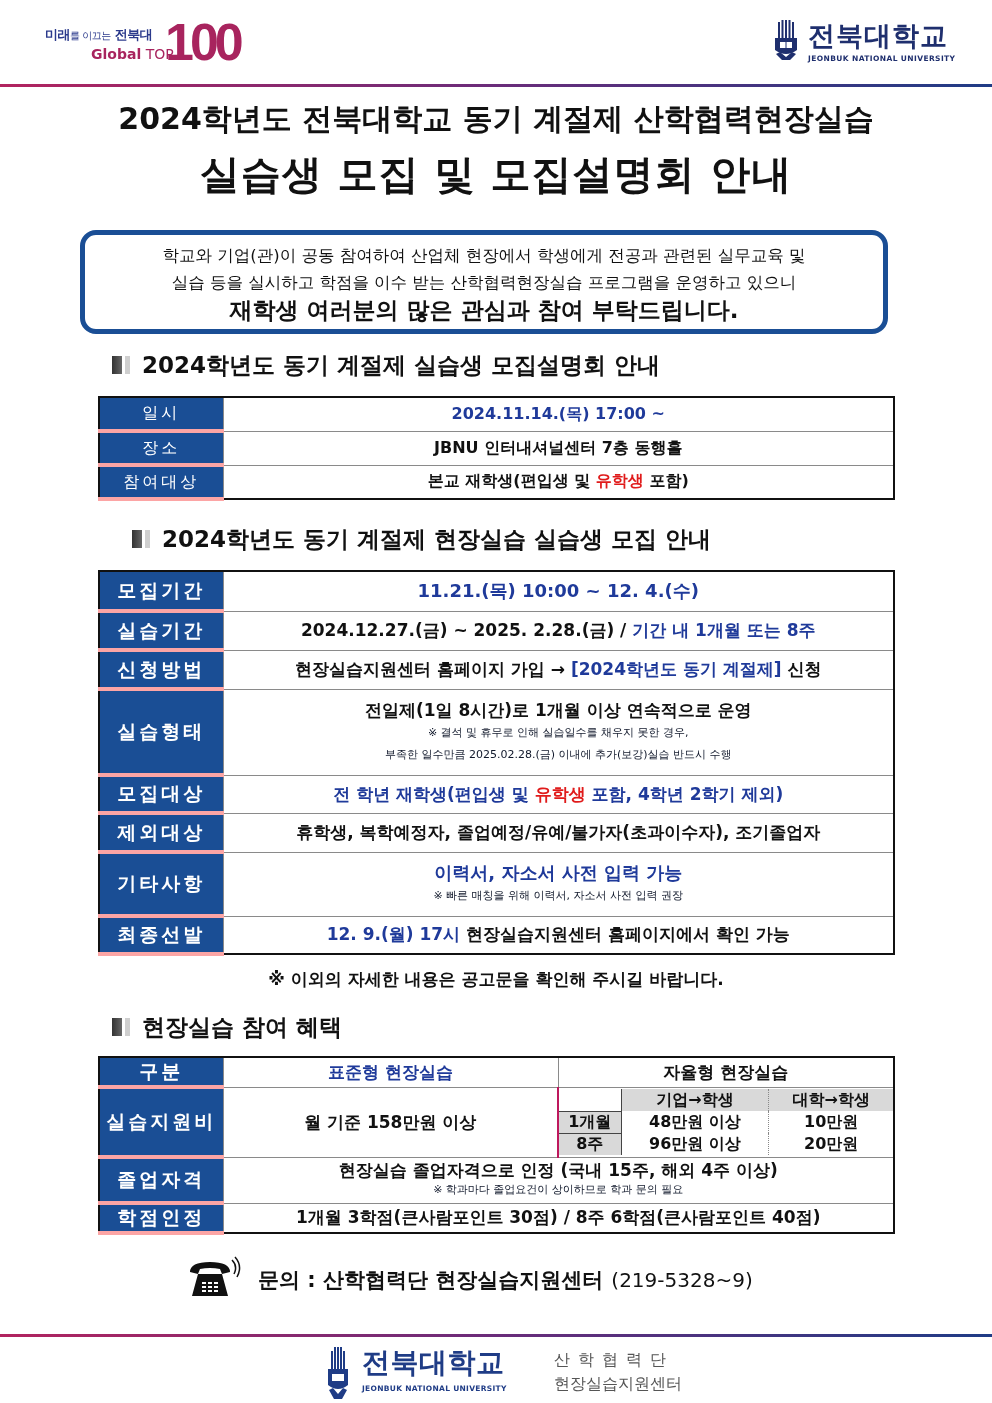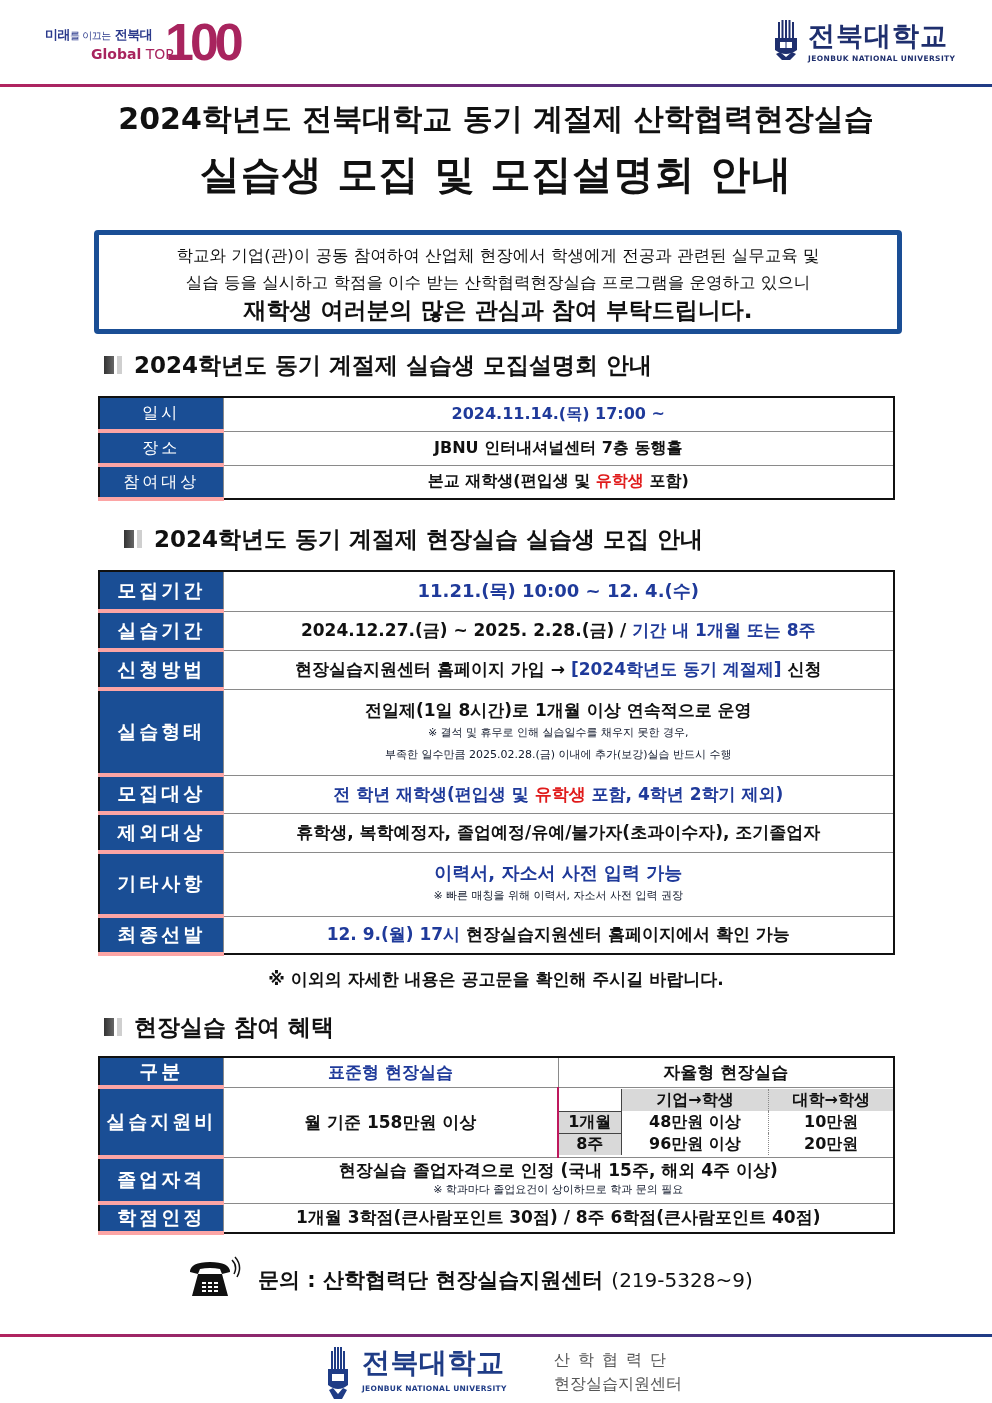--- a/index.html
+++ b/index.html
@@ -15,25 +15,25 @@
   .logo-right .emblem { position: absolute; left: 0; top: 0; width: 28px; height: 40px; }
   .logo-right .name { position: absolute; left: 36px; top: 0px; font-size: 27px; font-weight: bold; color: #1f2f6e; letter-spacing: 1px; white-space: nowrap; line-height: 32px; }
   .logo-right .eng { position: absolute; left: 36px; top: 34px; font-size: 7.5px; font-weight: bold; color: #1f2f6e; letter-spacing: 0.4px; white-space: nowrap; }
   .rule { position: absolute; left: 0; width: 992px; height: 3px; background: linear-gradient(90deg, #b2245f 0%, #6a2c7a 50%, #1f3c86 100%); }
   .rule.top { top: 84px; }
   .rule.bottom { top: 1334px; }
 
   .title1 { position: absolute; left: 0; top: 100px; width: 992px; text-align: center; font-size: 30px; font-weight: bold; letter-spacing: 0px; line-height: 38px; }
   .title2 { position: absolute; left: 0; top: 148px; width: 992px; text-align: center; font-size: 40px; font-weight: bold; line-height: 52px; letter-spacing: 1px; }
 
-  .intro { position: absolute; left: 94px; top: 230px; width: 808px; height: 104px; border: 5px solid #1a4e95; border-radius: 4px; text-align: center; padding-top: 7px; }
+  .intro { position: absolute; left: 80px; top: 230px; width: 808px; height: 104px; border: 5px solid #1a4e95; border-radius: 16px; text-align: center; padding-top: 7px; }
   .intro p { font-size: 16.5px; line-height: 27px; white-space: nowrap; }
   .intro p.strong { font-size: 23px; font-weight: bold; line-height: 28px; }
 
-  .sec-title { position: absolute; left: 104px; font-size: 23px; font-weight: bold; white-space: nowrap; line-height: 30px; }
+  .sec-title { position: absolute; left: 112px; font-size: 23px; font-weight: bold; white-space: nowrap; line-height: 30px; }
   .sec-title .bullet { display: inline-block; width: 10px; height: 18px; background: linear-gradient(90deg,#333 0%, #666 100%); vertical-align: -1px; margin-right: 3px; }
   .sec-title .bullet2 { display: inline-block; width: 5px; height: 18px; background: #cfcfcf; vertical-align: -1px; margin-right: 12px; }
 
   table.info { position: absolute; left: 98px; border-collapse: collapse; border: 2.5px solid #111; width: 797px; table-layout: fixed; }
   table.info td { border-bottom: 1px solid #8a8a8a; text-align: center; vertical-align: middle; }
   table.info td.lab { width: 124px; background: #1a4e95; color: #fff; font-size: 17px; letter-spacing: 3px; border-right: 1px solid #8a8a8a; border-bottom: 4px solid #fca5a5; }
   table.info td.val { font-size: 16px; font-weight: bold; }
   .blue { color: #1f3a9a; }
   .red { color: #e01b1b; }
   .note { font-size: 11px; font-weight: normal; line-height: 22px; color: #0f172a; }

